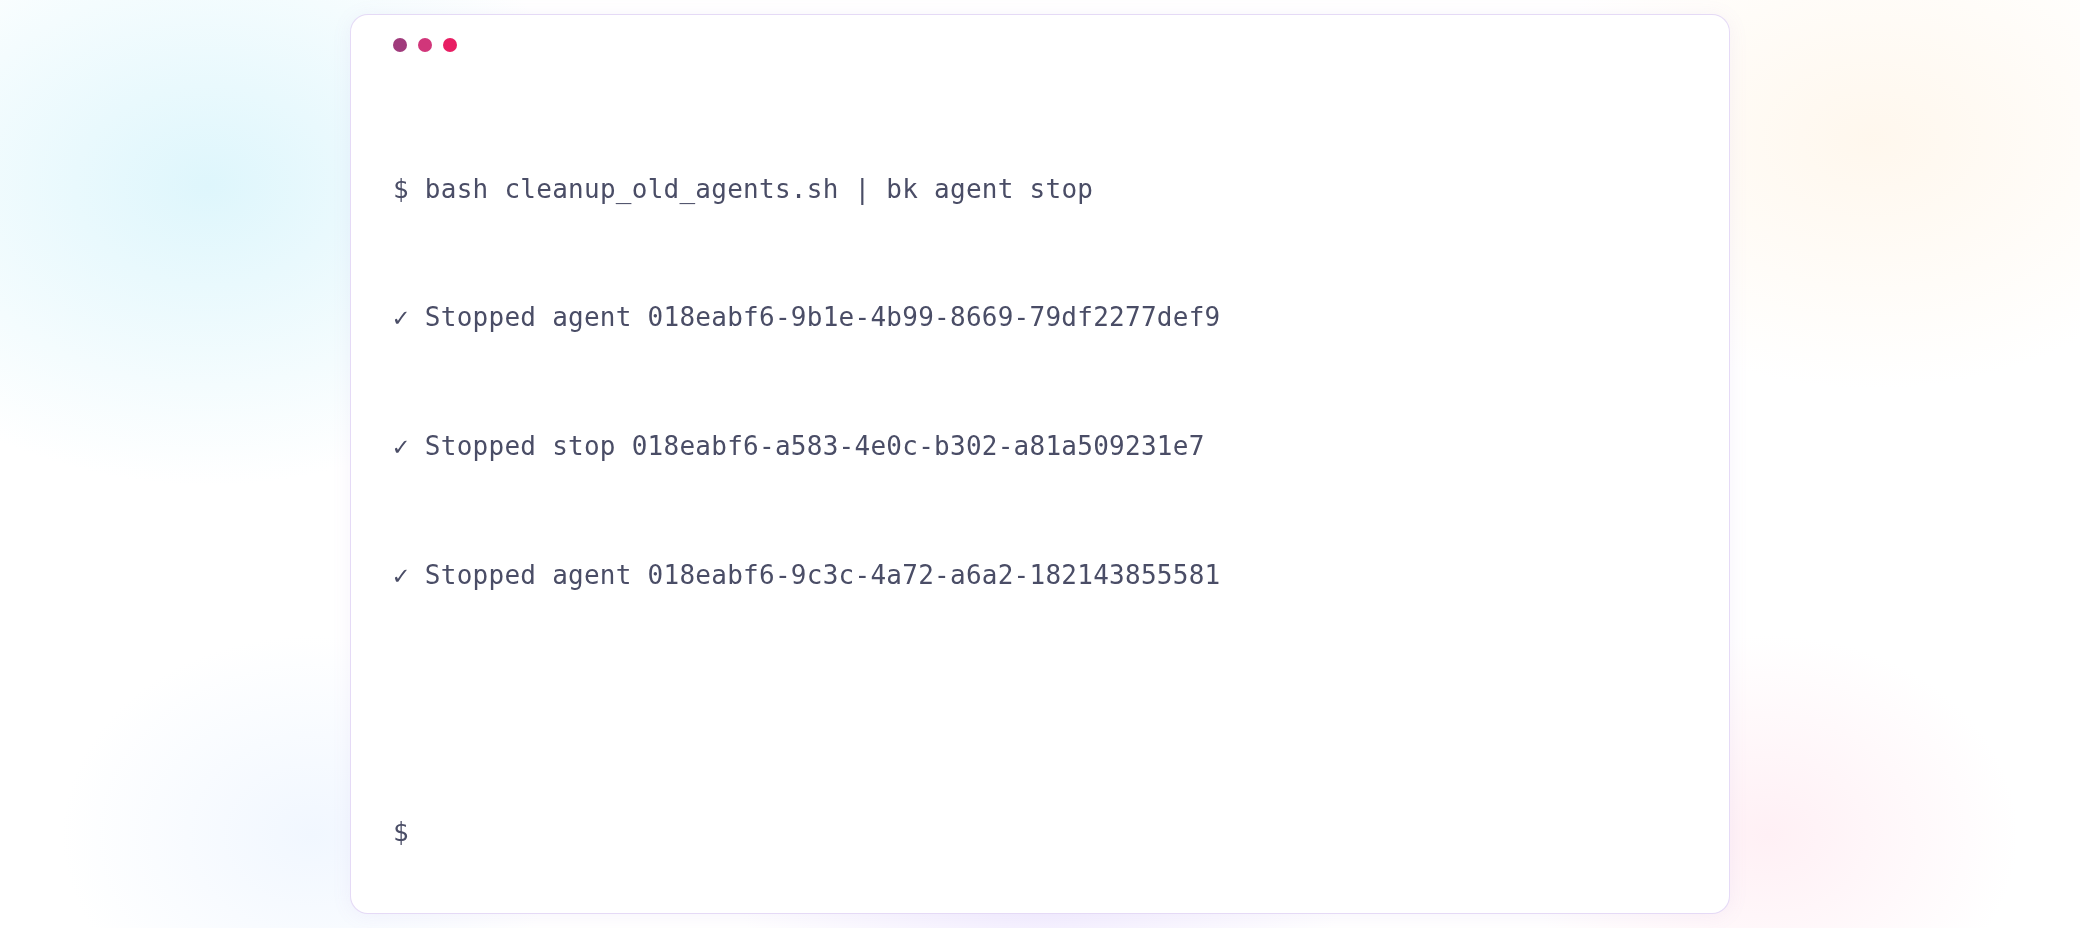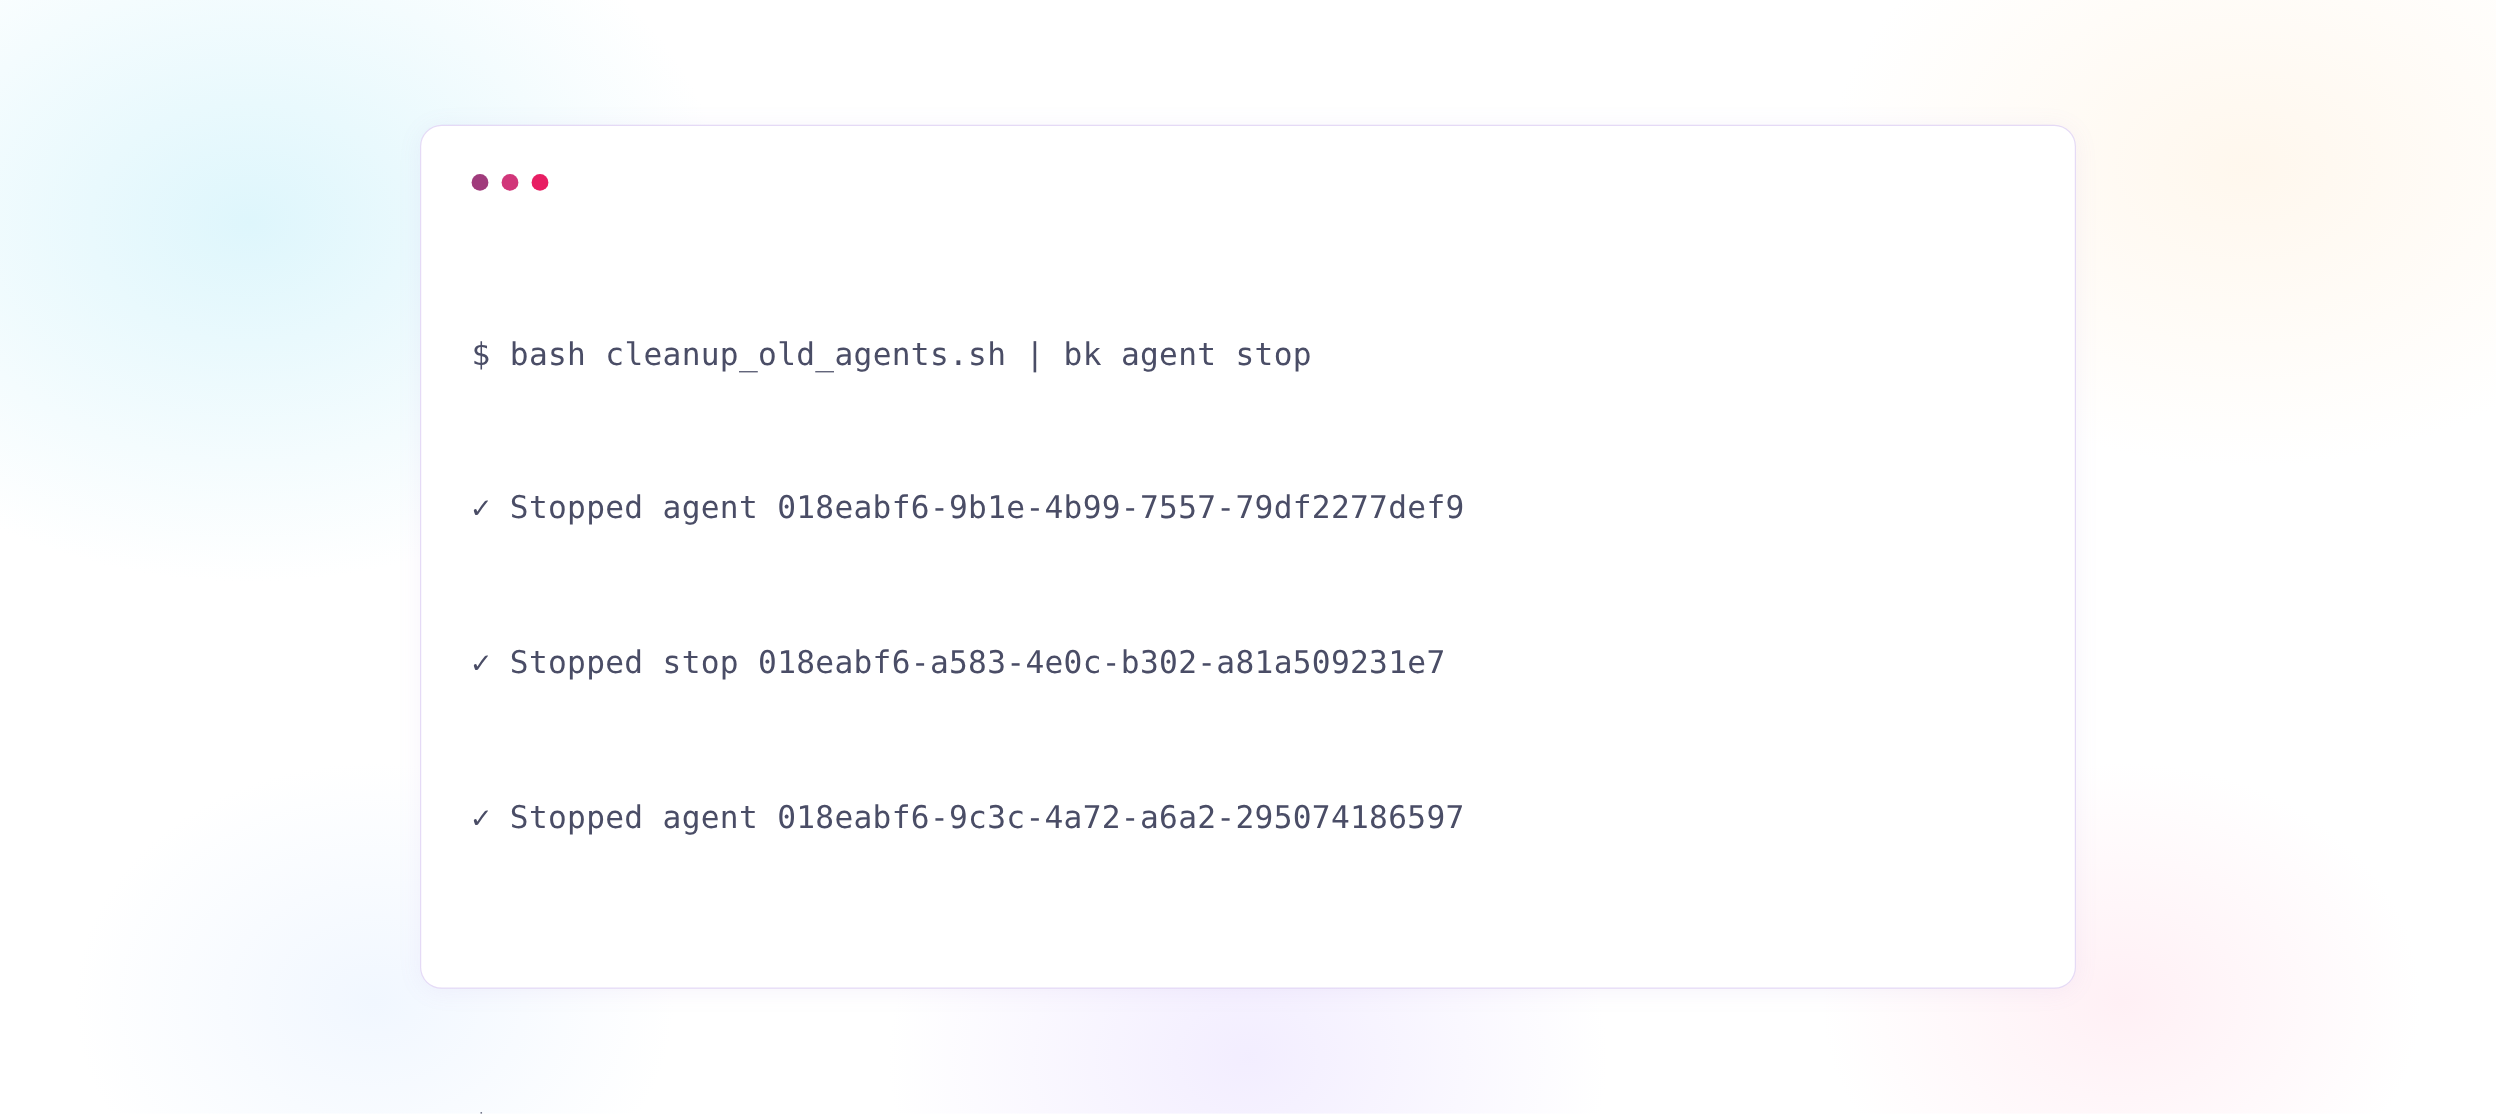--- a/index.html
+++ b/index.html
@@ -19,26 +19,26 @@
         radial-gradient(ellipse 500px 400px at 15% 90%, rgba(220, 235, 255, 0.4) 0%, transparent 50%),
         #ffffff;
       display: flex;
       align-items: center;
       justify-content: center;
       font-family: ui-monospace, 'SF Mono', 'Menlo', 'Consolas', monospace;
     }
 
     .terminal-window {
       width: 1380px;
-      height: 720px;
+      height: 900px;
       background: #ffffff;
       border: 1.5px solid rgba(180, 150, 230, 0.35);
       border-radius: 18px;
       box-shadow: 0 2px 20px rgba(150, 120, 200, 0.08);
-      padding: 40px 42px;
+      padding: 23px 42px;
       position: relative;
     }
 
     .window-controls {
       display: flex;
       gap: 11px;
       margin-bottom: 30px;
     }
 
     .window-dot {
@@ -75,19 +75,19 @@
 <body>
 
 <div class="terminal-window">
   <div class="window-controls">
     <div class="window-dot dot-1"></div>
     <div class="window-dot dot-2"></div>
     <div class="window-dot dot-3"></div>
   </div>
   <div class="terminal-content">
     <span class="terminal-line"><span class="prompt">$</span> <span>bash cleanup_old_agents.sh | bk agent stop</span></span>
-    <span class="terminal-line">✓ Stopped agent 018eabf6-9b1e-4b99-7557-79df2277def9</span>
+    <span class="terminal-line">✓ Stopped agent 018eabf6-9b1e-4b99-8669-79df2277def9</span>
     <span class="terminal-line">✓ Stopped stop 018eabf6-a583-4e0c-b302-a81a509231e7</span>
-    <span class="terminal-line">✓ Stopped agent 018eabf6-9c3c-4a72-a6a2-295074186597</span>
+    <span class="terminal-line">✓ Stopped agent 018eabf6-9c3c-4a72-a6a2-182143855581</span>
     <div class="blank-line"></div>
     <span class="terminal-line"><span class="prompt">$</span></span>
   </div>
 </div>
 
 </body></html>

